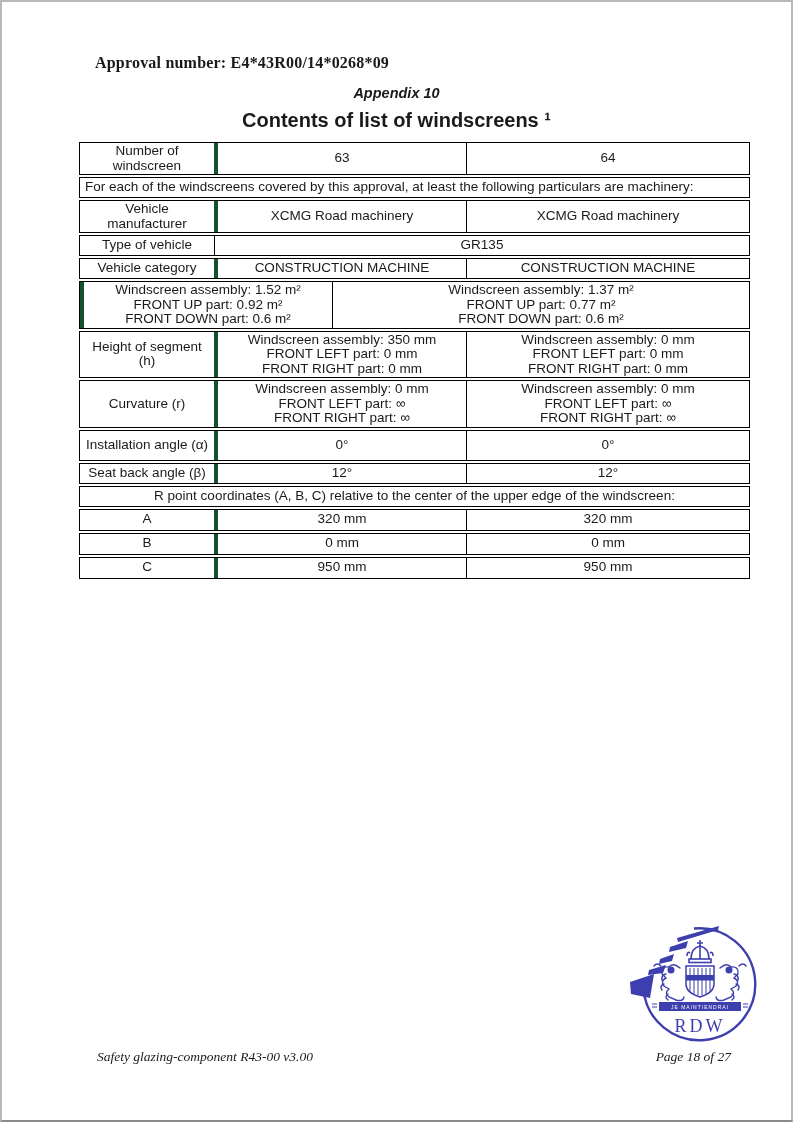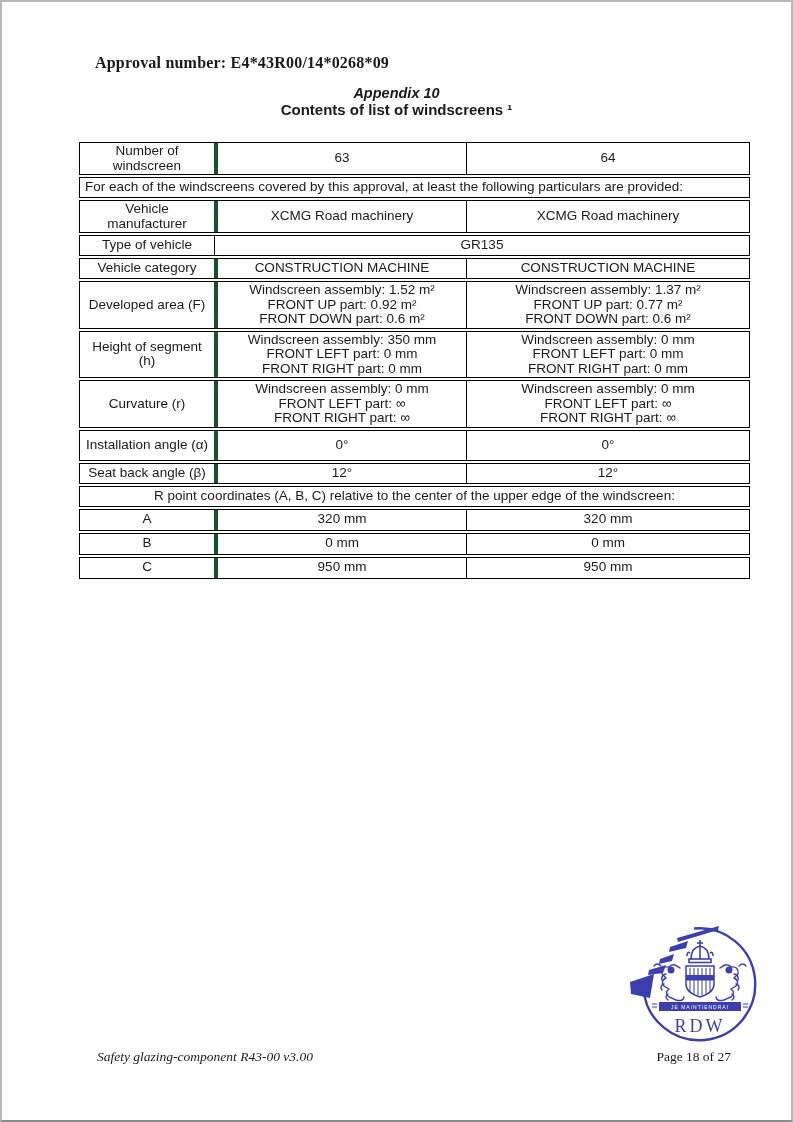--- a/index.html
+++ b/index.html
@@ -15,21 +15,21 @@
     color:#1a1a1a;
     overflow:hidden;
   }
   .approval-line {
     position:absolute; left:93px; top:52px;
     font-family:"Liberation Serif", serif;
     font-weight:bold; font-size:16px; letter-spacing:.2px;
   }
   .title-block { position:absolute; left:0; right:0; top:83px; text-align:center; }
   .appendix-title { font-weight:bold; font-size:14.5px;font-style:italic; }
-  .contents-title { font-weight:bold; font-size:15px; }
+  .contents-title { font-weight:bold; font-size:20px; margin-top:8px; }
 
   .doc-table { position:absolute; left:62px; top:140px; width:671px;margin-left:15px; }
   .trow {
     display:flex; align-items:stretch;
     border:1px solid #000; box-sizing:border-box;
     font-size:13.5px; line-height:14.5px;
     background:#fff;
   }
   .trow + .trow { margin-top:2px; }
   .cell {
@@ -46,21 +46,21 @@
   .line { display:block; }
 
   .stamp { position:absolute; left:620px; top:920px; width:152px; height:124px; }
 
   .footer-left {
     position:absolute; left:95px; top:1047px;
     font-family:"Liberation Serif", serif; font-style:italic; font-size:13.5px;
   }
   .footer-right {
     position:absolute; right:60px; top:1047px;
-    font-family:"Liberation Serif", serif; font-size:13.5px;
+    font-family:"Liberation Serif", serif; font-style:italic; font-size:13.5px;
   }
 </style>
 </head>
 <body>
 
 <div class="page">
 
   <div class="approval-line">Approval number: E4*43R00/14*0268*09</div>
 
   <div class="title-block">
@@ -70,42 +70,41 @@
 
   <div class="doc-table">
 
     <div class="trow h32">
       <div class="cell c-label">Number of windscreen</div>
       <div class="cell c-63">63</div>
       <div class="cell c-64">64</div>
     </div>
 
     <div class="trow h21">
-      <div class="cell c-full left-text">For each of the windscreens covered by this approval, at least the following particulars are provided:</div>
+      <div class="cell c-full left-text">For each of the windscreens covered by this approval, at least the following particulars are machinery:</div>
     </div>
 
     <div class="trow h30">
       <div class="cell c-label">Vehicle manufacturer</div>
       <div class="cell c-63">XCMG Road machinery</div>
       <div class="cell c-64">XCMG Road machinery</div>
     </div>
 
     <div class="trow h21">
       <div class="cell c-label">Type of vehicle</div>
       <div class="cell c-64">GR135</div>
     </div>
 
     <div class="trow h21">
       <div class="cell c-label">Vehicle category</div>
       <div class="cell c-63">CONSTRUCTION MACHINE</div>
       <div class="cell c-64">CONSTRUCTION MACHINE</div>
     </div>
 
     <div class="trow h46">
-      <div class="cell c-label">Developed area (F)</div>
       <div class="cell c-63">
         <span class="line">Windscreen assembly: 1.52 m²</span>
         <span class="line">FRONT UP part: 0.92 m²</span>
         <span class="line">FRONT DOWN part: 0.6 m²</span>
       </div>
       <div class="cell c-64">
         <span class="line">Windscreen assembly: 1.37 m²</span>
         <span class="line">FRONT UP part: 0.77 m²</span>
         <span class="line">FRONT DOWN part: 0.6 m²</span>
       </div>

